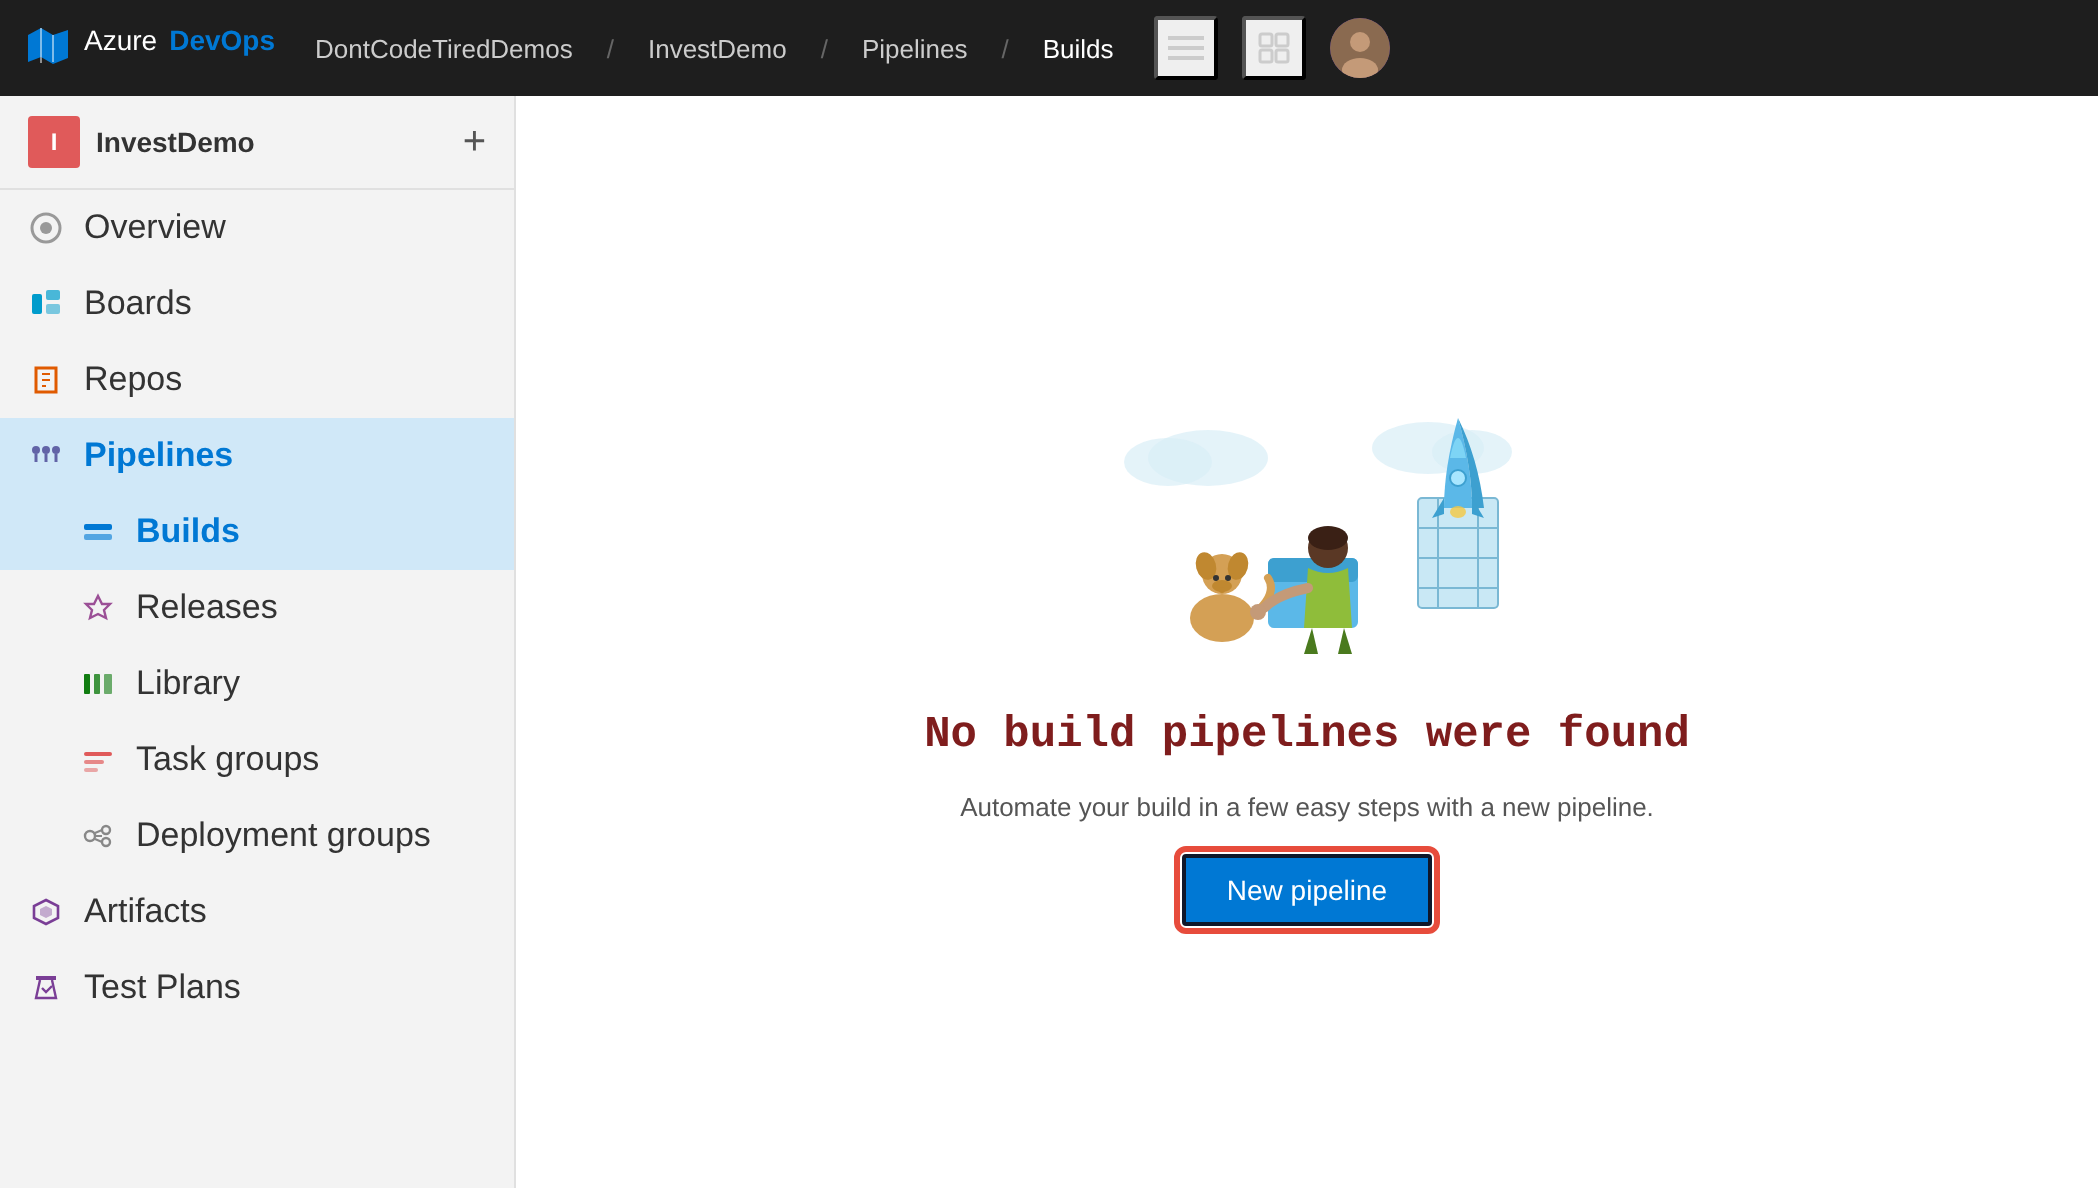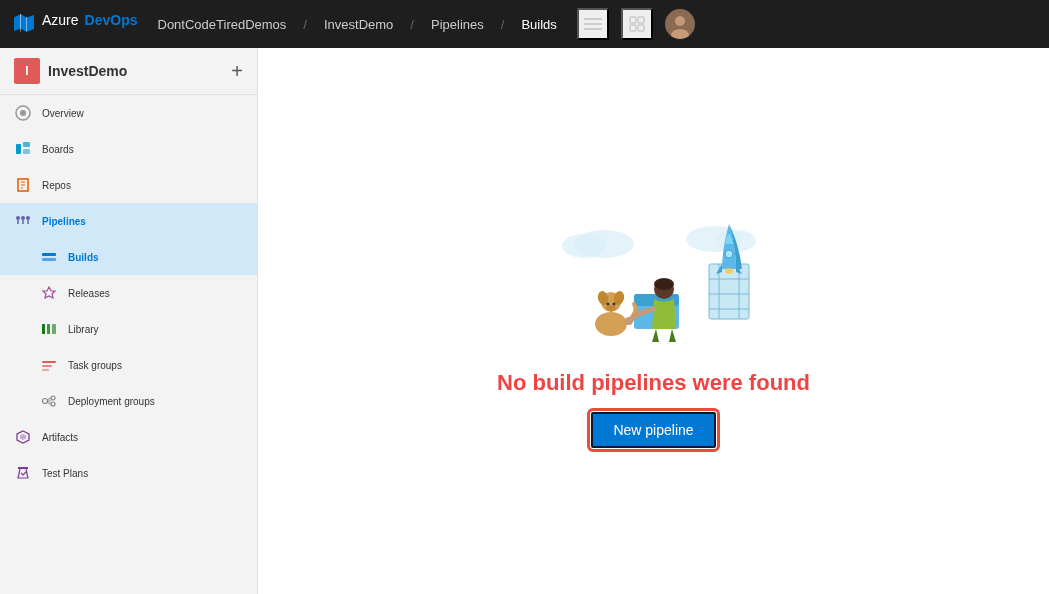--- a/index.html
+++ b/index.html
@@ -140,21 +140,21 @@
       background: none;
       border: none;
     }
     .sidebar-item {
       display: flex;
       align-items: center;
       gap: 10px;
       padding: 9px 14px;
       cursor: pointer;
       color: #333;
-      font-size: 10px;
+      font-size: 17px;
       transition: background 0.15s;
     }
     .sidebar-item.active { background: #d0e8f8; font-weight: 600; color: #0078d4; }
     .sidebar-item.sub-item { padding-left: 40px; }
     .sidebar-item.sub-item.active { background: #d0e8f8; font-weight: 600; }
     .sidebar-icon {
       width: 18px;
       height: 18px;
       flex-shrink: 0;
       display: flex;
@@ -180,22 +180,23 @@
       max-width: 500px;
     }
     .empty-illustration {
       width: 280px;
       height: 160px;
       position: relative;
     }
     .empty-title {
       font-size: 22px;
       font-weight: 600;
-      color: #ef4444;
+      color: #7f1d1d;
       text-align: center;
+      font-family: Liberation Mono, monospace;
     }
     .empty-subtitle {
       font-size: 13px;
       color: #555;
       text-align: center;
     }
     .new-pipeline-btn {
       background: #0078d4;
       color: #fff;
       border: 2px solid #0f172a;
@@ -450,17 +451,18 @@
           <path d="M140 115 Q125 118 118 125" stroke="#c49a78" stroke-width="5" fill="none" stroke-linecap="round"></path>
 
           <circle cx="115" cy="127" r="4" fill="#c49a78"></circle>
 
           <path d="M142 135 L138 148 L145 148z" fill="#4a7a1e"></path>
           <path d="M158 135 L162 148 L155 148z" fill="#4a7a1e"></path>
         </svg>
       </div>
 
       <h2 class="empty-title">No build pipelines were found</h2>
+      <p class="empty-subtitle">Automate your build in a few easy steps with a new pipeline.</p>
 
       <button class="new-pipeline-btn">New pipeline</button>
     </div>
   </main>
 </div>
 
 </body></html>

